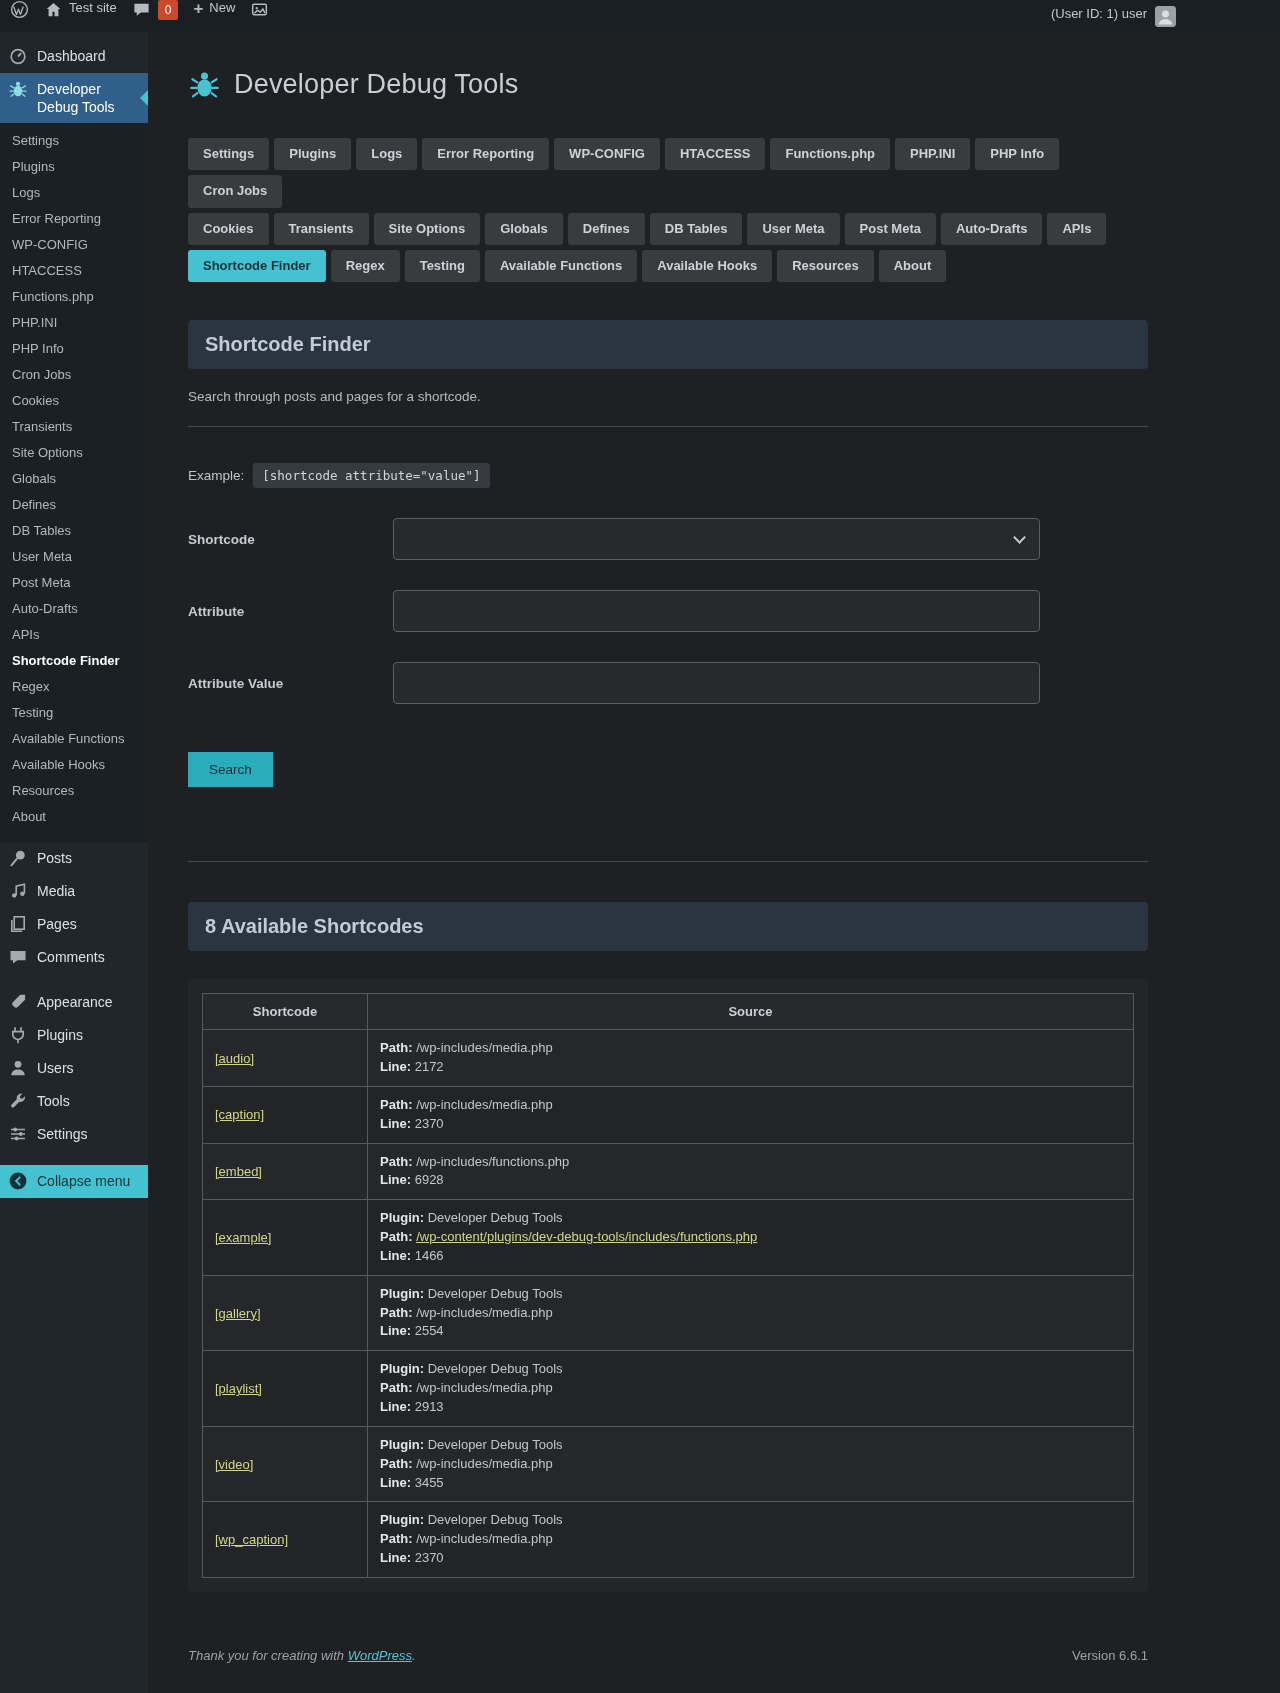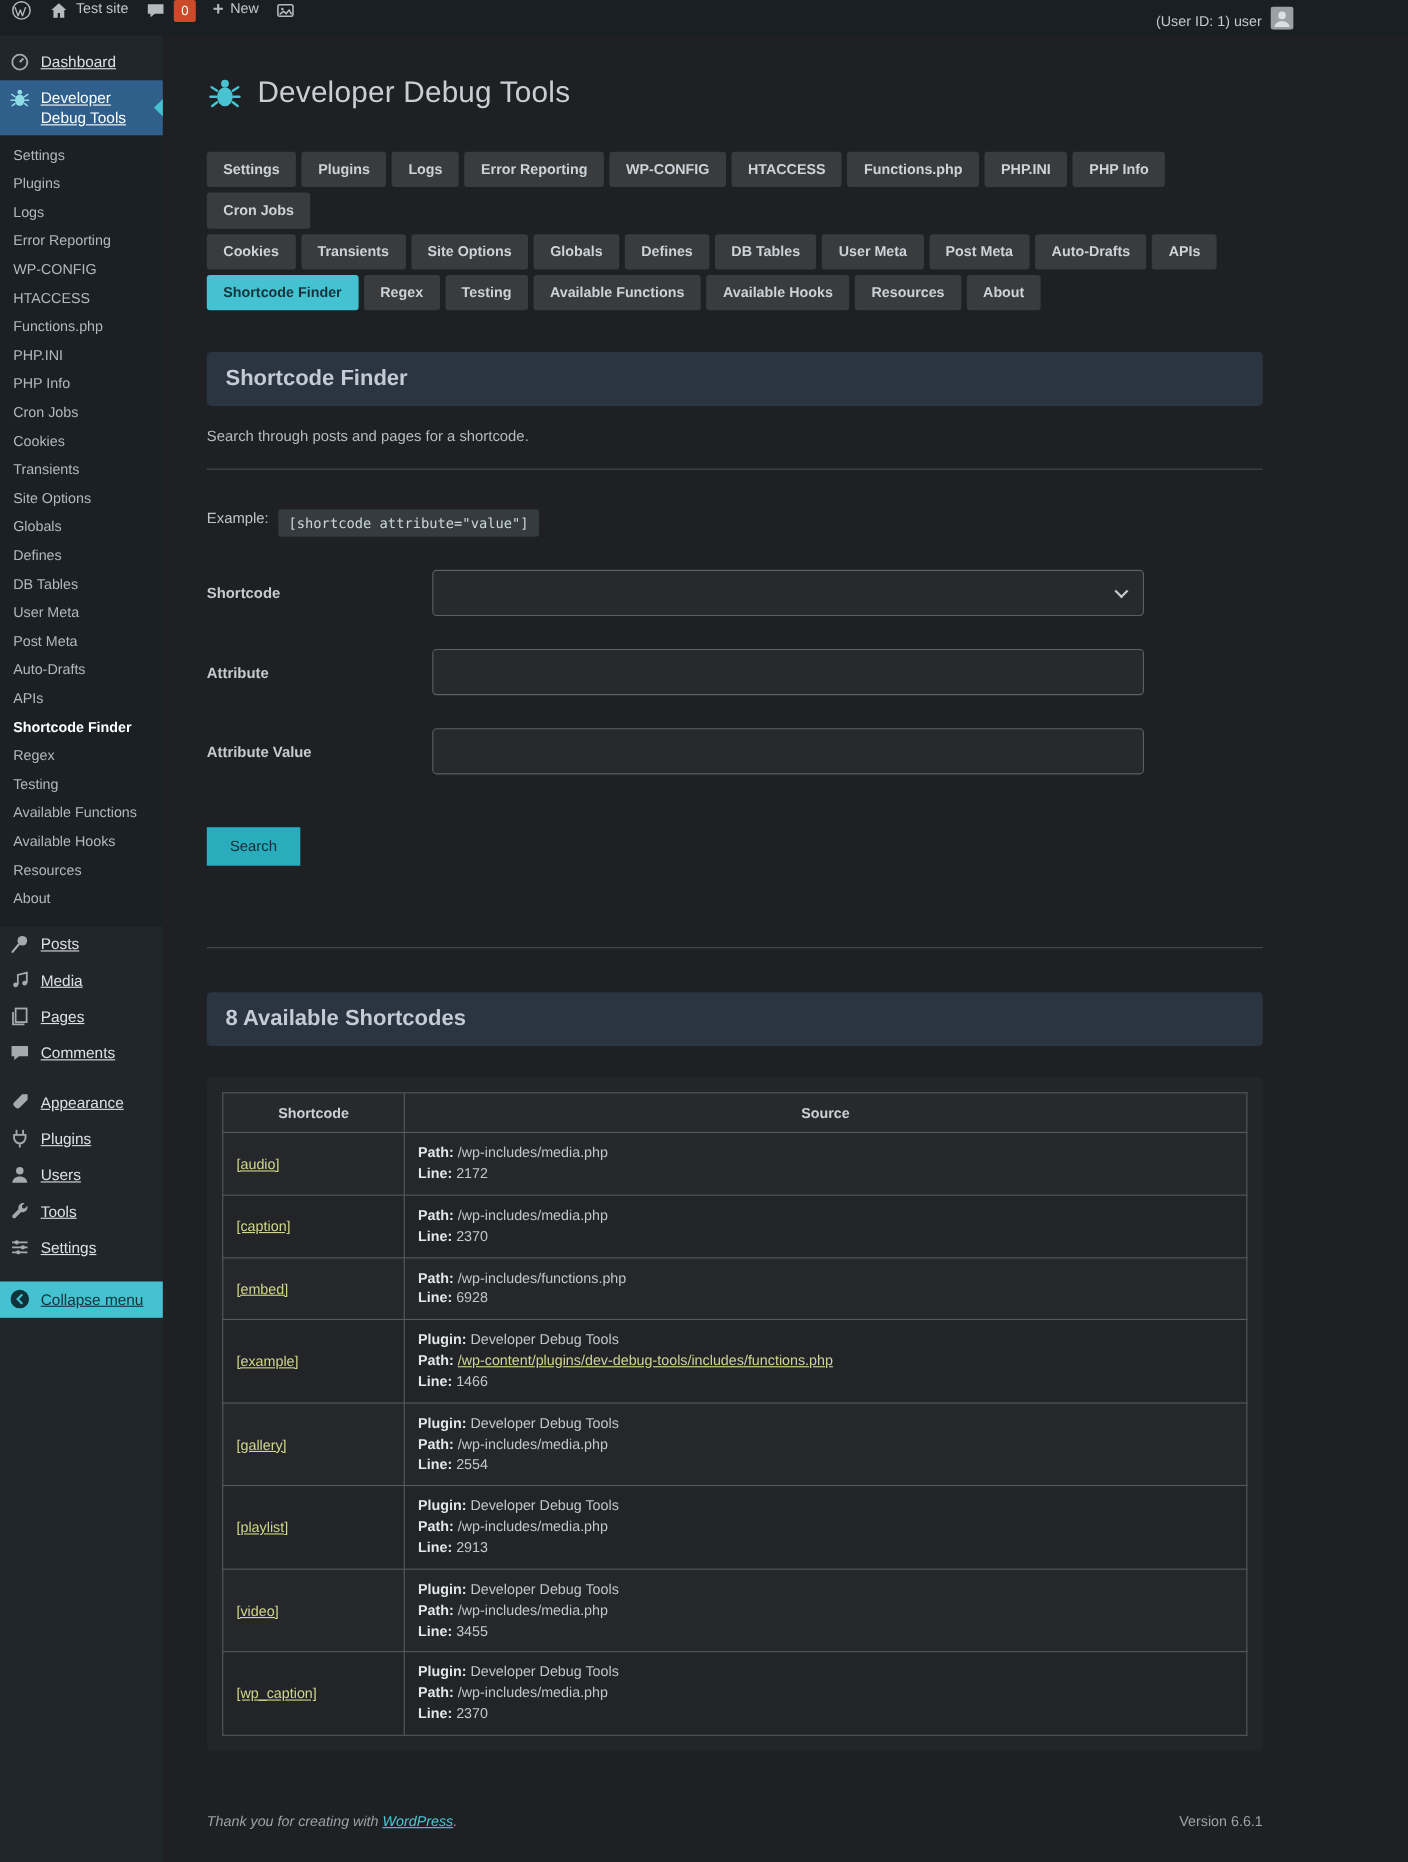--- a/index.html
+++ b/index.html
@@ -36,33 +36,33 @@
   }
   .ab-left{display:flex;align-items:center;gap:15px;height:100%}
   .ab-item{display:flex;align-items:flex-start;gap:6px;height:100%;cursor:pointer;color:#c3c8cc}
   .ab-ic{width:19px;height:19px;color:#b4bac0;display:inline-flex}
   .ab-ic svg{width:100%;height:100%}
   .ab-badge{
     background:#ca4a2a;color:#fff;font-size:12px;line-height:1;
     padding:4px 7px;border-radius:2px;margin-left:1px;
   }
   .plus{font-size:17px;line-height:1;color:#b4bac0;font-weight:bold}
-  .ab-right{display:flex;align-items:flex-end;gap:8px;margin-right:92px}
+  .ab-right{display:flex;align-items:flex-start;gap:8px;margin-right:92px}
   .avatar{width:21px;height:21px;display:inline-flex;cursor:pointer}
   .avatar svg{width:100%;height:100%;border-radius:3px}
 
   
   .layout{display:flex;align-items:stretch;min-height:1661px}
   .sidebar{
     width:148px;flex:0 0 148px;background:var(--side);
     padding-top:8px;color:#dde0e3;font-size:14px;
   }
   .mi{
     display:flex;align-items:flex-start;gap:9px;
-    padding:7px 8px;line-height:18px;cursor:pointer;position:relative;color:#dde0e3;text-decoration:underline;
+    padding:7px 8px;line-height:18px;cursor:pointer;position:relative;color:#dde0e3;
   }
   .mic{width:20px;height:20px;flex:0 0 20px;color:#a4aab0;display:inline-flex;margin-top:-1px}
   .mic svg{width:100%;height:100%}
   .mlabel{flex:1}
   .mi.active-plugin{background:var(--blue);color:#fff}
   .mi.active-plugin .mic{color:#8fdce6}
   .mi.active-plugin::after{
     content:"";position:absolute;right:0;top:50%;margin-top:-8px;
     border:8px solid transparent;border-right-color:var(--accent);
   }
@@ -94,21 +94,21 @@
   .panel-h{
     margin-top:40px;background:var(--panel);color:#c3cbd4;
     font-size:20px;font-weight:bold;padding:13px 17px;border-radius:4px;
   }
   .panel-h.first{margin-top:38px}
   .desc{margin:20px 0 18px;color:#b6bbbf;font-size:13.5px}
   hr{border:none;border-top:1px solid #47494c;margin:0}
   .hr1{margin-top:22px}
   .hr2{margin-top:74px}
 
-  .example{margin-top:36px;display:flex;align-items:flex-start;gap:9px;color:#bfc4c8;font-size:13.5px}
+  .example{margin-top:36px;display:flex;align-items:center;gap:9px;color:#bfc4c8;font-size:13.5px}
   .chip{
     background:#363b40;border-radius:3px;padding:5px 9px;
     font-family:"DejaVu Sans Mono","Liberation Mono",monospace;
     font-size:12.5px;color:#ccd7da;
   }
 
   .frow{display:flex;align-items:center;margin-top:30px}
   .frow label{flex:0 0 205px;font-weight:bold;color:#c6cbcf;font-size:13.5px}
   .txt,.select-wrap{
     width:647px;height:42px;background:#27292c;

